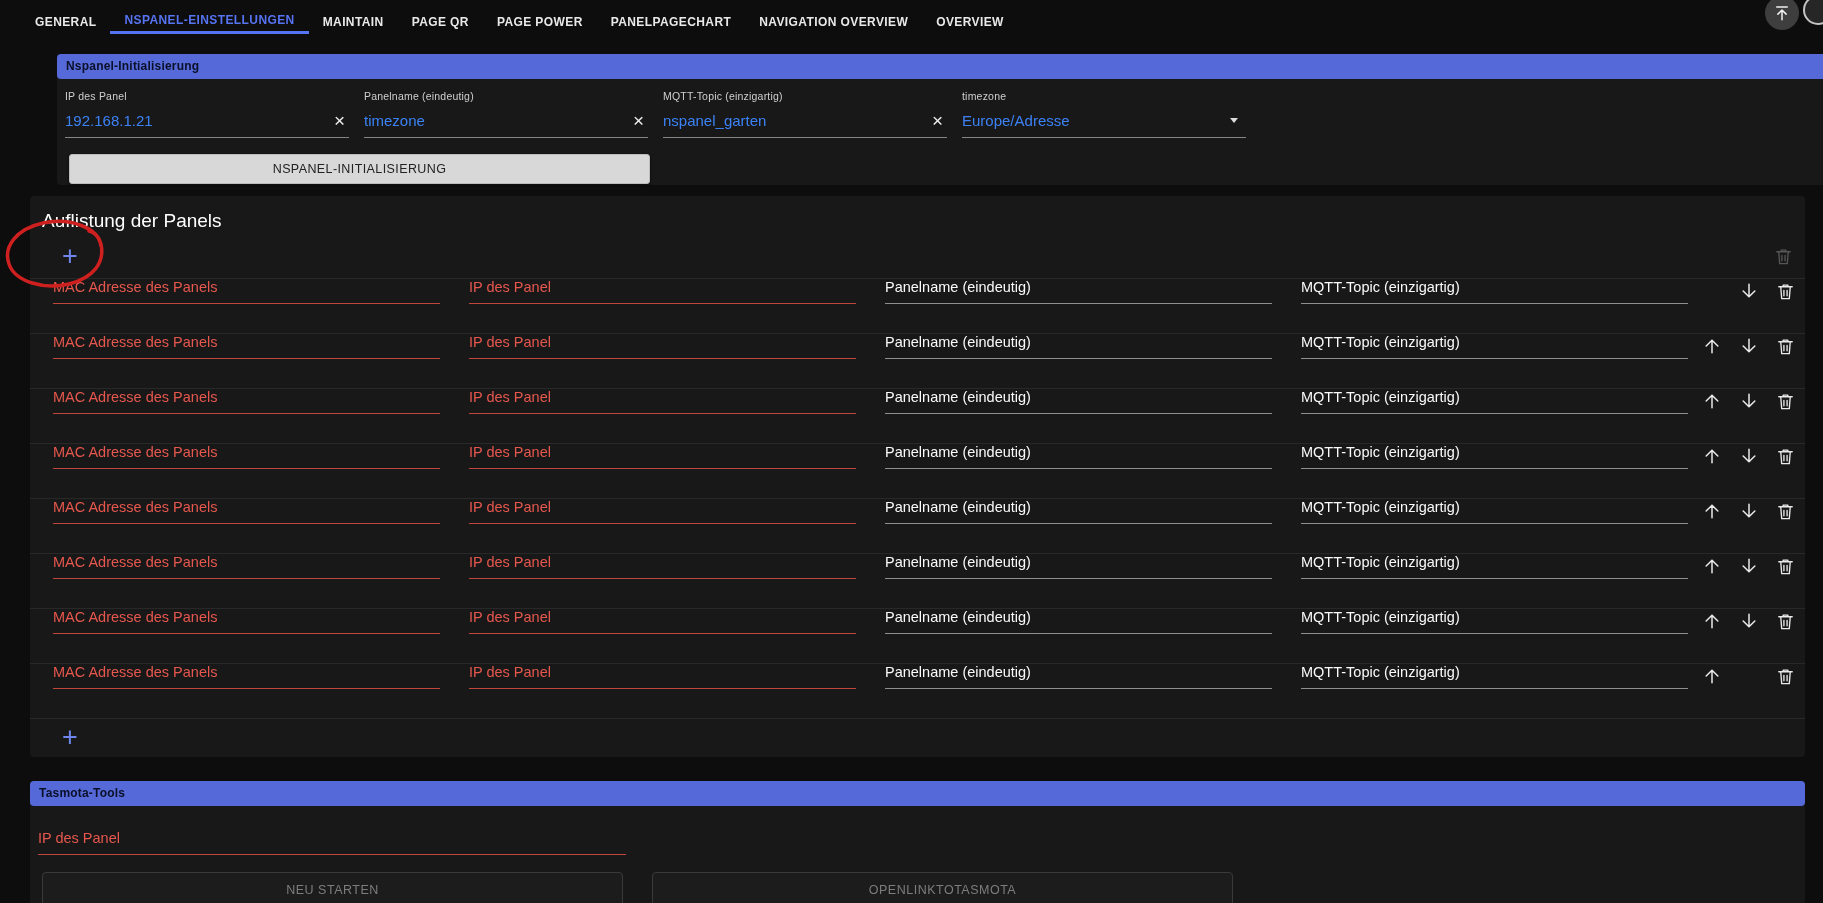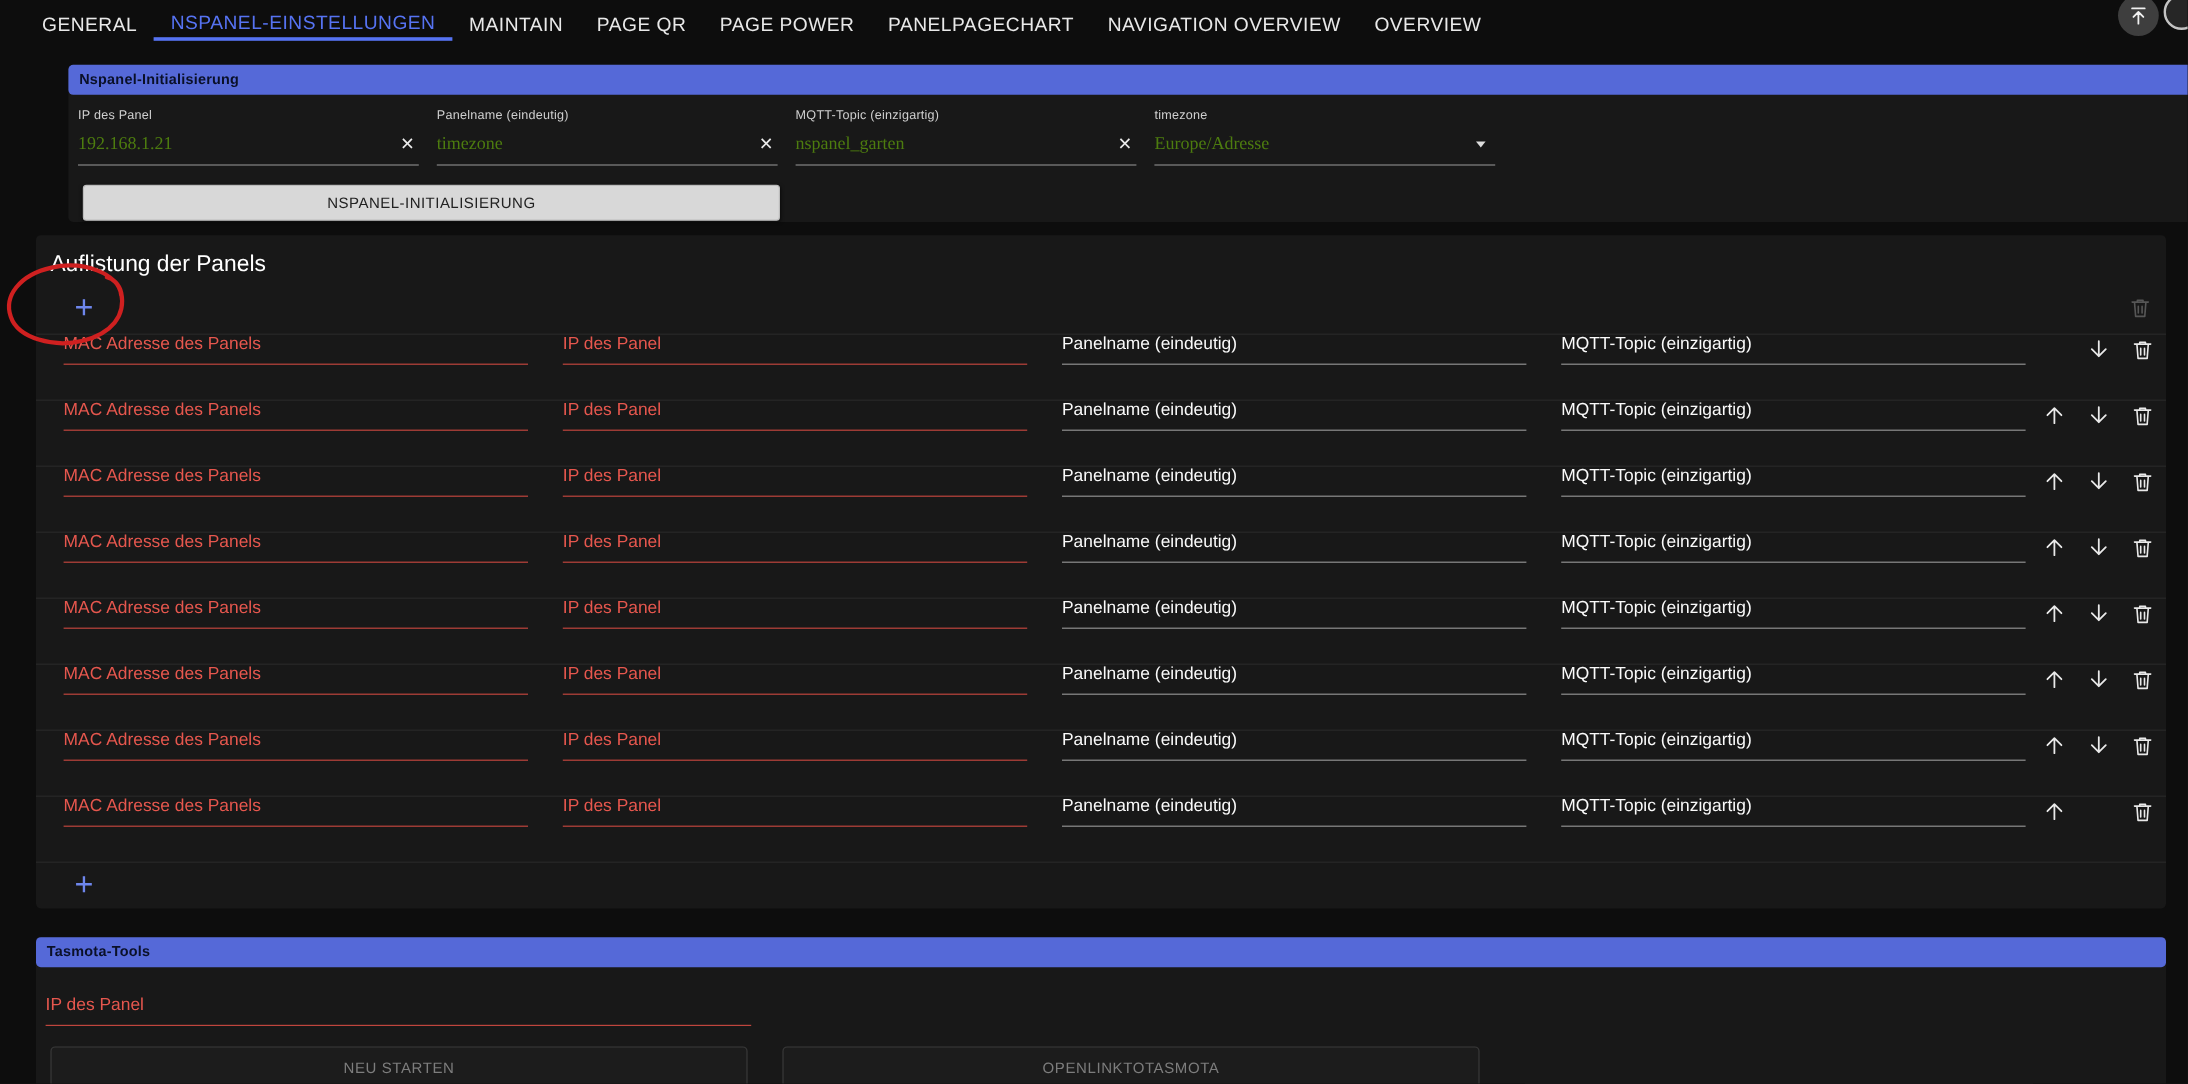--- a/index.html
+++ b/index.html
@@ -10,21 +10,21 @@
     color:#eee;
     position:relative;
   }
 
   
   .tabbar { position:absolute; top:0; left:21px; right:0; height:34px; display:flex; }
   .tabs { display:flex; }
   .tab {
     background:none; border:none; cursor:pointer;
     color:#e9e9e9; font-family:inherit;
-    font-size:16px; font-weight:normal; letter-spacing:.4px;
+    font-size:12px; font-weight:bold; letter-spacing:.4px;
     padding:9px 14px 0 14px; height:34px; white-space:nowrap;
   }
   .tab.active { color:#5673f2; border-bottom:3px solid #5673f2; }
 
   .fab {
     position:absolute; border:none; cursor:pointer;
     border-radius:50%; background:#3e3e3e;
     display:flex; align-items:center; justify-content:center;
   }
   .fab.main { width:34px; height:34px; left:1765px; top:-4px; }
@@ -45,21 +45,21 @@
   }
 
   
   .init-form { display:flex; gap:15px; padding:11px 0 0 8px; }
   .ifield { width:284px; }
   .flabel { font-size:10.5px; color:#cfcfcf; margin-bottom:9px; letter-spacing:.2px; }
   .fline {
     display:flex; justify-content:space-between; align-items:center;
     border-bottom:1px solid #858585; padding-bottom:7px; height:27px;
   }
-  .fvalue { font-size:15px; color:#4d7c0f;font-family:Liberation Serif, serif; }
+  .fvalue { font-size:15px; color:#3b82f6; }
   .clear-x {
     background:none; border:none; cursor:pointer;
     color:#ececec; font-size:19px; line-height:16px; padding:0 4px; font-family:inherit;
   }
   .dd-arrow {
     width:0; height:0; margin-right:8px;
     border-left:4.5px solid transparent; border-right:4.5px solid transparent;
     border-top:5px solid #dcdcdc;
   }
   .init-btn {

